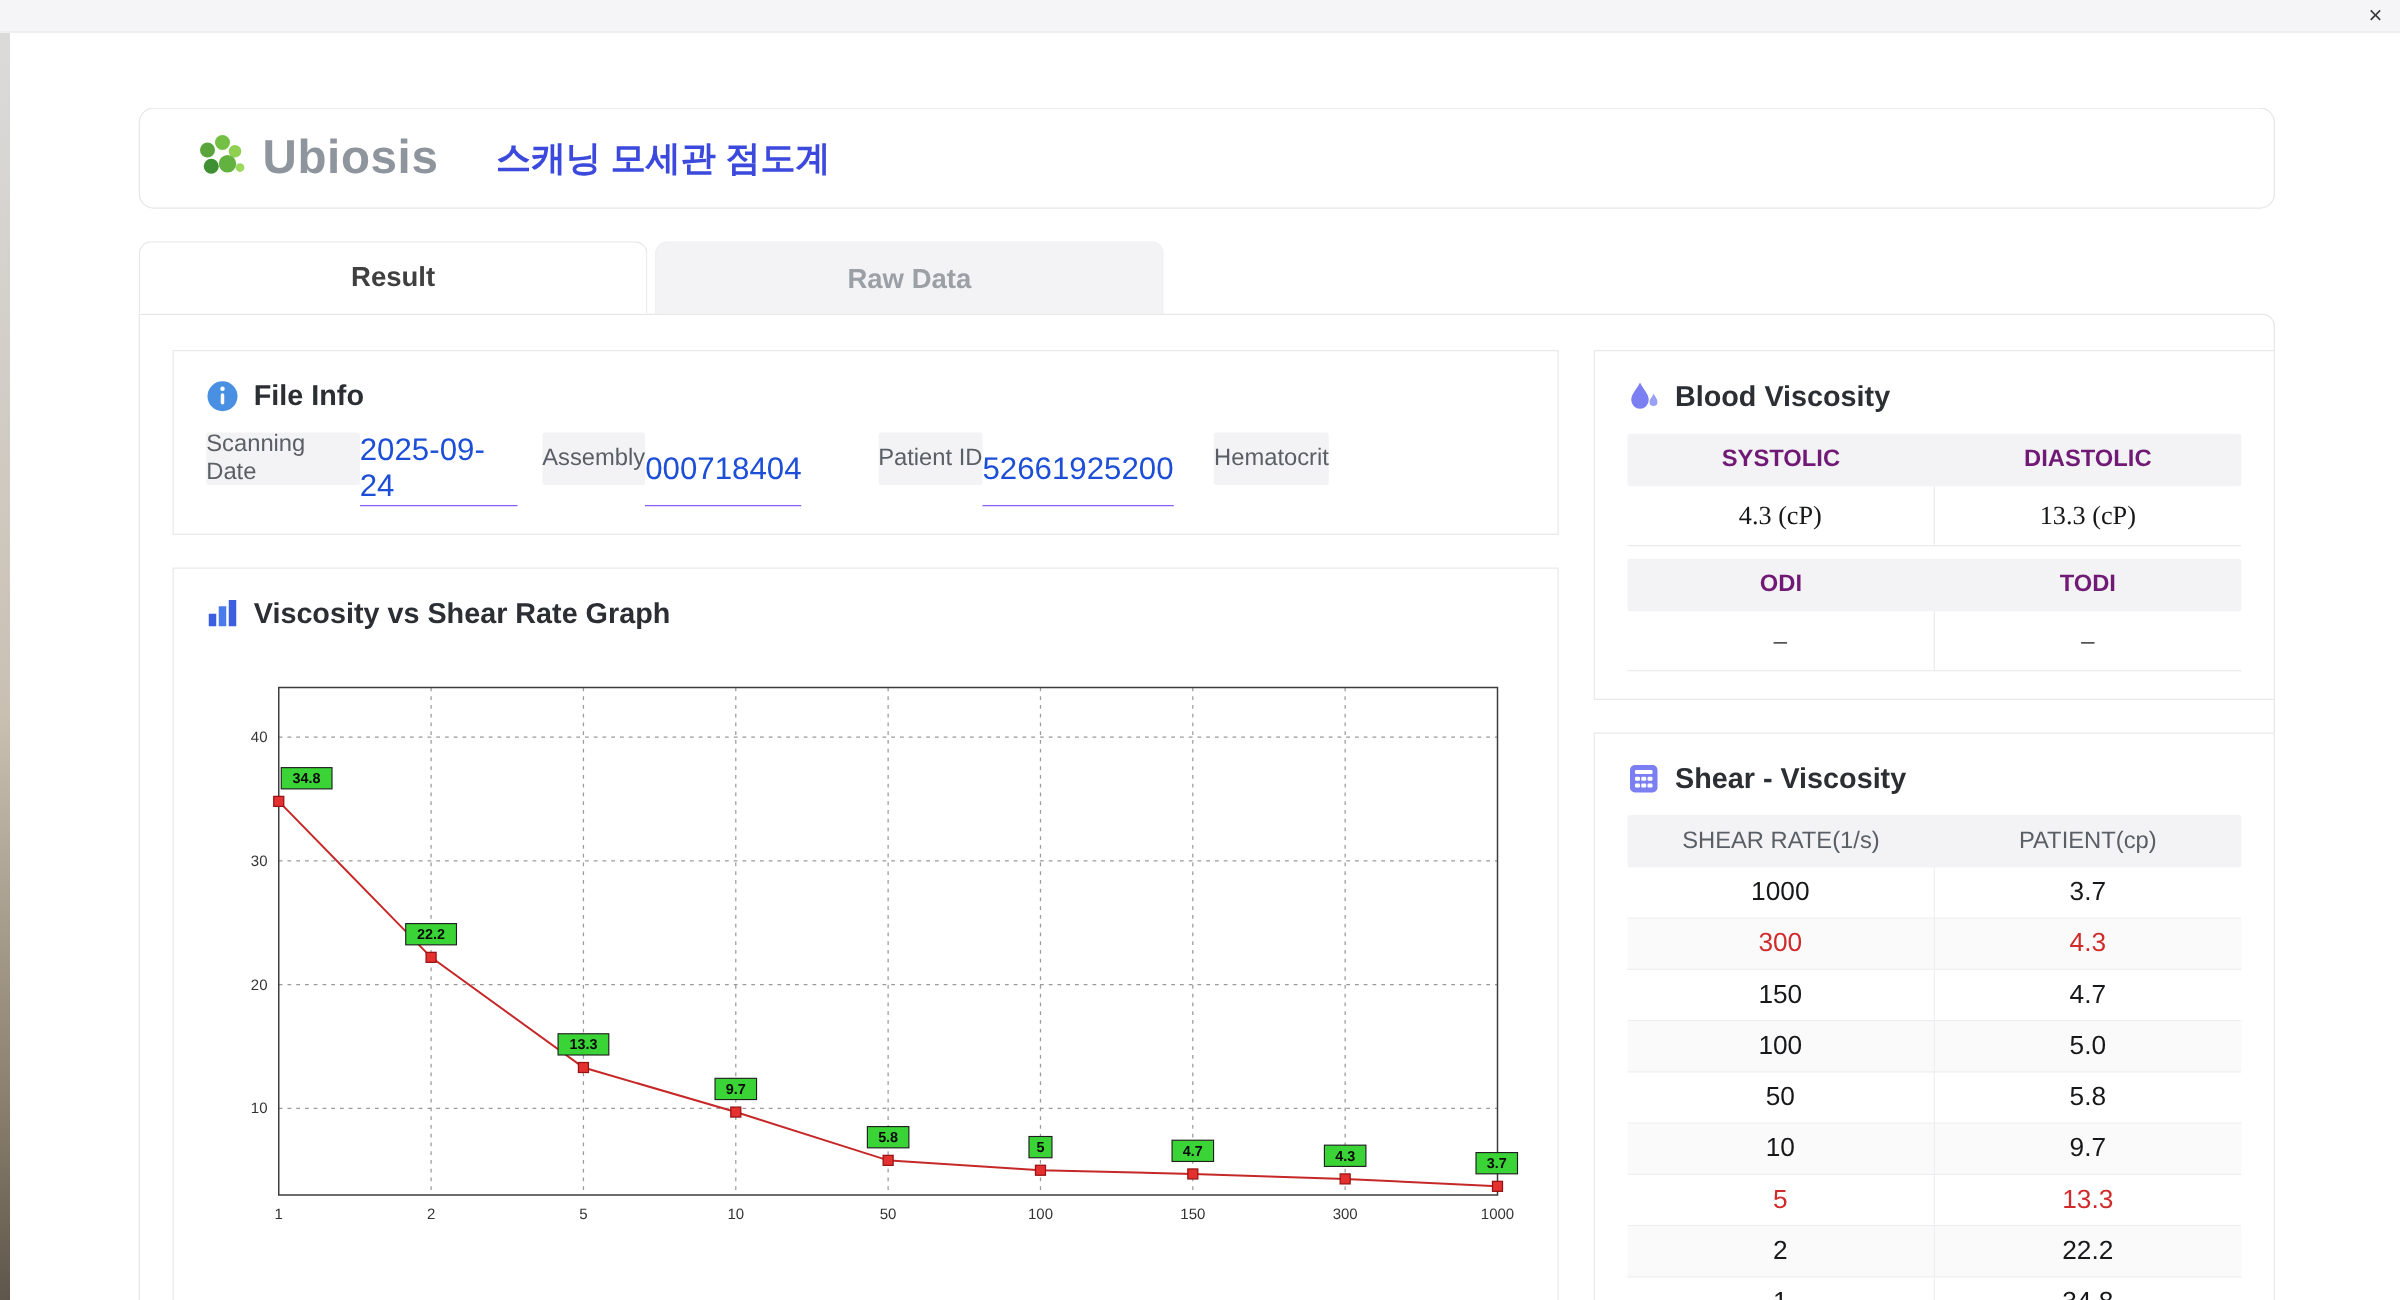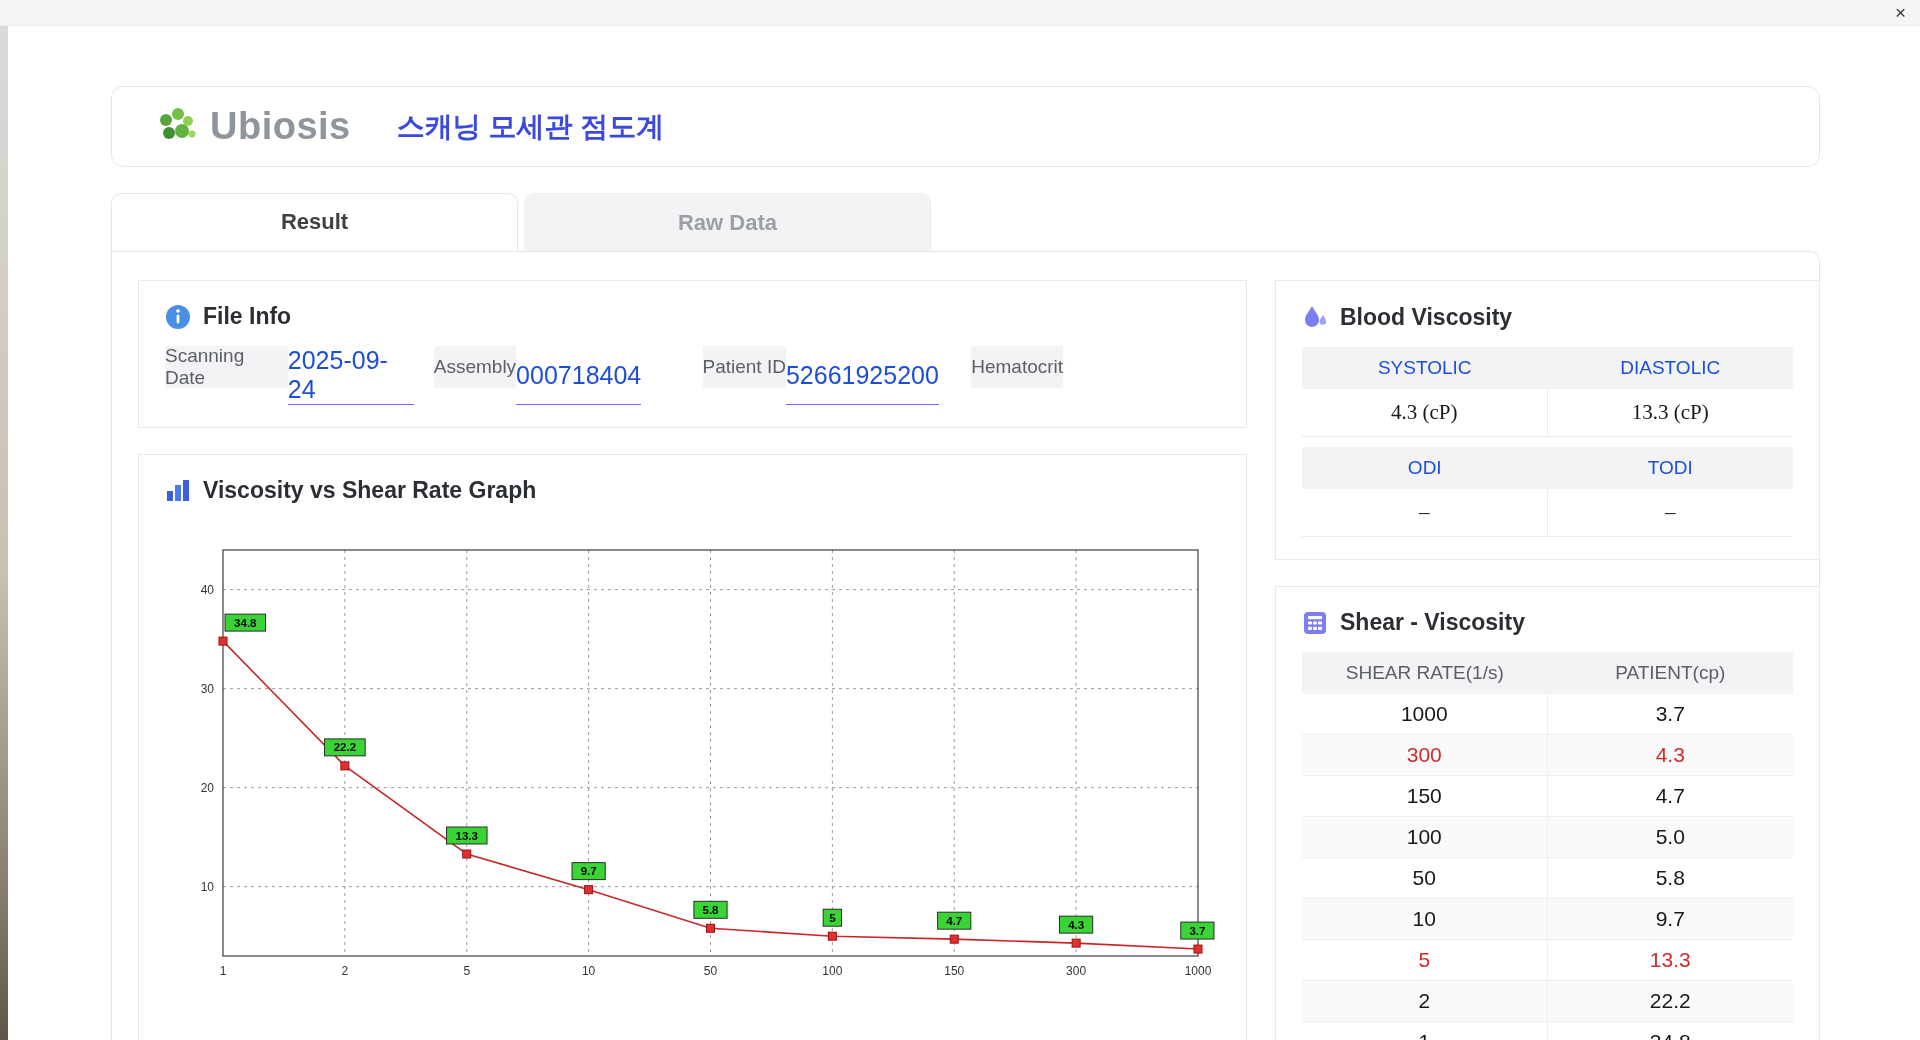--- a/index.html
+++ b/index.html
@@ -56,21 +56,21 @@
   .marker { fill:#e53030; stroke:#971212; stroke-width:1; }
   .lab { fill:#3bd437; stroke:#1d1d1d; stroke-width:0.9; }
   .labtext { font-size:11.5px; font-weight:700; text-anchor:middle; fill:#0a0a0a; }
   .xtick { font-size:12px; text-anchor:middle; fill:#333; }
   .ytick { font-size:12px; text-anchor:end; fill:#333; }
 
   
   .bv-header { display:grid; grid-template-columns:1fr 1fr; background:#f3f3f6; height:42px;
     border-radius:2px; }
   .bv-header div { display:flex; align-items:center; justify-content:center;
-    font-size:19px; color:#1d4ed8; }
+    font-size:19px; color:#701a75;font-weight:bold; }
   .bv-values { display:grid; grid-template-columns:1fr 1fr; }
   .bv-values div { height:48px; display:flex; align-items:center; justify-content:center;
     font-size:21px; color:#17181a; border-bottom:1px solid #ececef;font-family:Liberation Serif, serif; }
   .bv-values div:first-child { border-right:1px solid #ececef; }
   .bv-gap { height:10px; }
 
   
   .sv-header { display:grid; grid-template-columns:1fr 1fr; background:#f3f3f6; height:42px; border-radius:2px; }
   .sv-header div { display:flex; align-items:center; justify-content:center; font-size:19px; color:#5a5f66; }
   .sv-row { display:grid; grid-template-columns:1fr 1fr; }

